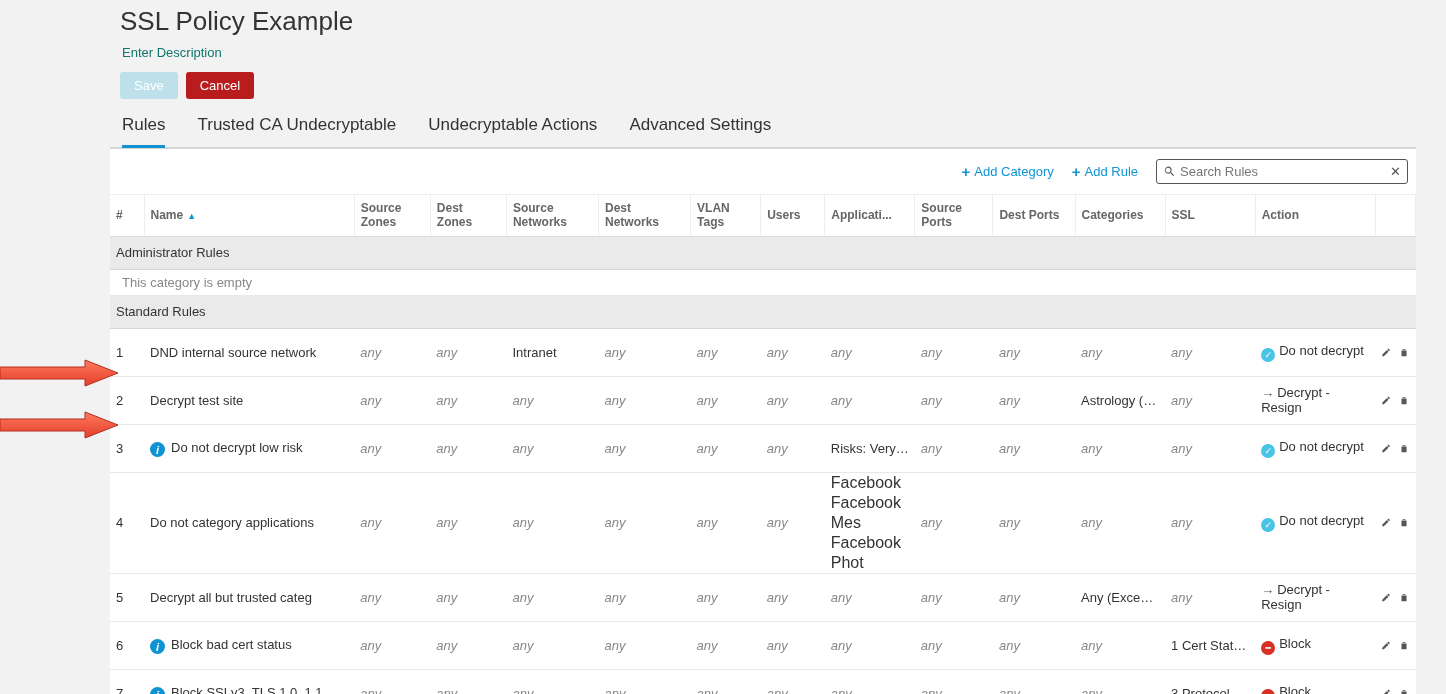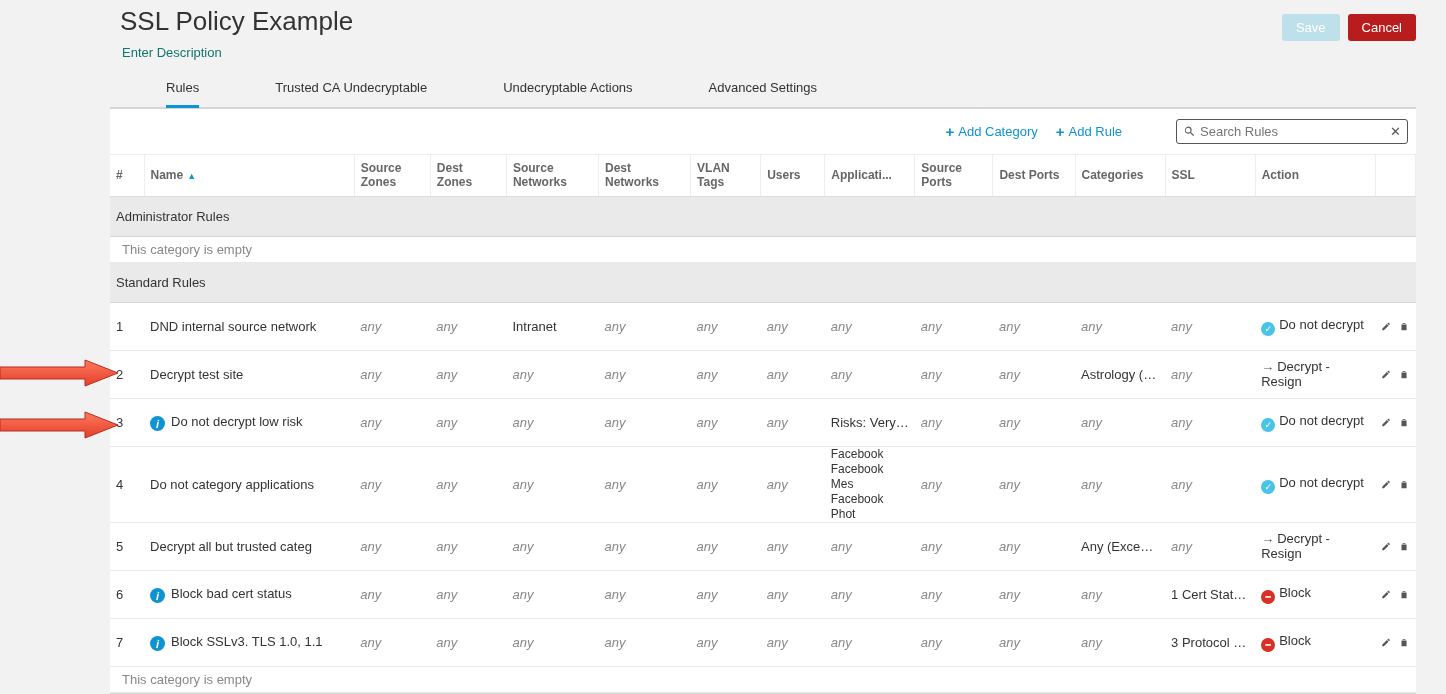--- a/index.html
+++ b/index.html
@@ -13,20 +13,21 @@
   }
   .page {
     padding-left: 110px;
     padding-right: 30px;
   }
   .header-bar {
     display: flex;
     justify-content: space-between;
     align-items: flex-start;
     padding: 6px 0 0 10px;
+    flex-direction: column;
   }
   .title-block h1 {
     margin: 0;
     font-weight: 400;
     font-size: 26px;
     color: #333;
   }
   .title-block .desc {
     color: #0f766e;
     font-size: 13px;
@@ -46,22 +47,21 @@
     display:flex;
     gap: 32px;
     padding: 10px 0 0 12px;
     border-bottom: 1px solid #d6d6d6;
     margin-top: 6px;
   }
   .tab {
     padding: 0 0 10px 0;
     cursor: pointer;
     color: #333;
-    font-size: 13px;
-    margin-left: 44px;
+    font-size: 17px;
   }
   .tab.active {
     border-bottom: 3px solid #0f93d2;
     font-weight: 500;
     margin-bottom: -1px;
   }
   .panel {
     background: #fff;
     border-top: 1px solid #d6d6d6;
   }
@@ -80,23 +80,22 @@
     align-items:center;
     gap:4px;
   }
   .link-btn .plus { font-size:15px; font-weight:bold; }
   .search-wrap {
     display:flex;
     align-items:center;
     border:1px solid #555;
     border-radius:3px;
     padding:4px 6px;
-    width:232px;
+    width:252px;
     background:#fff;
-    margin-left:36px;
   }
   .search-wrap svg { width:13px; height:13px; }
   .search-wrap input {
     border:0; outline:0; flex:1; font-size:13px; padding:0 4px;
   }
   .search-wrap .clear { cursor:pointer; font-size:13px; color:#555; }
   table {
     width:100%;
     border-collapse: collapse;
     table-layout: fixed;
@@ -120,21 +119,21 @@
     vertical-align: middle;
     font-size:13px;
     overflow:hidden;
     white-space:nowrap;
     text-overflow:ellipsis;
   }
   tr.tall td { height: 58px; }
   .section-row td {
     background:#eaeaea;
     color:#333;
-    height:40px;
+    height:33px;
     border-bottom:1px solid #d6d6d6;
     font-size:13px;
   }
   .empty-row td {
     color:#888;
     background:#fff;
     height:26px;
   }
   .any { color:#888; font-style:italic; }
   .icon-info {
@@ -157,21 +156,21 @@
     margin-right:4px;
     vertical-align:-3px;
     align-items:center;justify-content:center;
     font-size:9px;
   }
   .act-check { background:#49c3e6; color:#fff; }
   .act-block { background:#d93025; color:#fff; }
   .act-arrow { color:#555; margin-right:3px; }
   .row-actions { display:flex; gap:8px; align-items:center; justify-content:flex-end; }
   .row-actions svg { width:15px; height:15px; fill:#555; cursor:pointer; }
-  .multi { line-height:1.25; white-space:normal; font-size:12px;}
+  .multi { line-height:1.25; white-space:normal; font-size:16px;}
   .default-row {
     display:flex;
     align-items:center;
     justify-content:space-between;
     background:#eaeaea;
     border-top:1px solid #d6d6d6;
     padding: 5px 8px 5px 8px;
   }
   
   .arrow {

